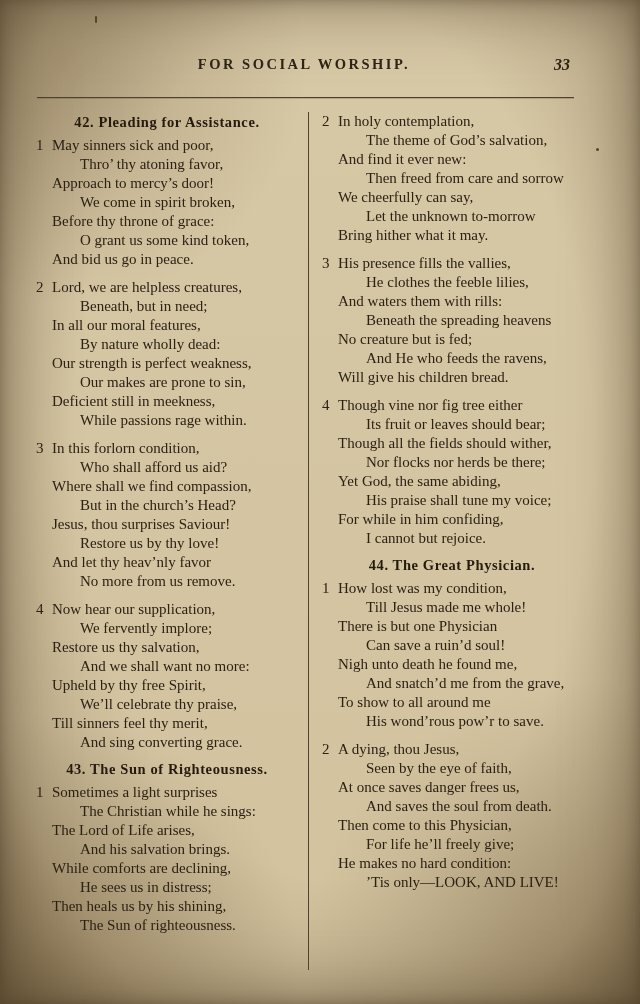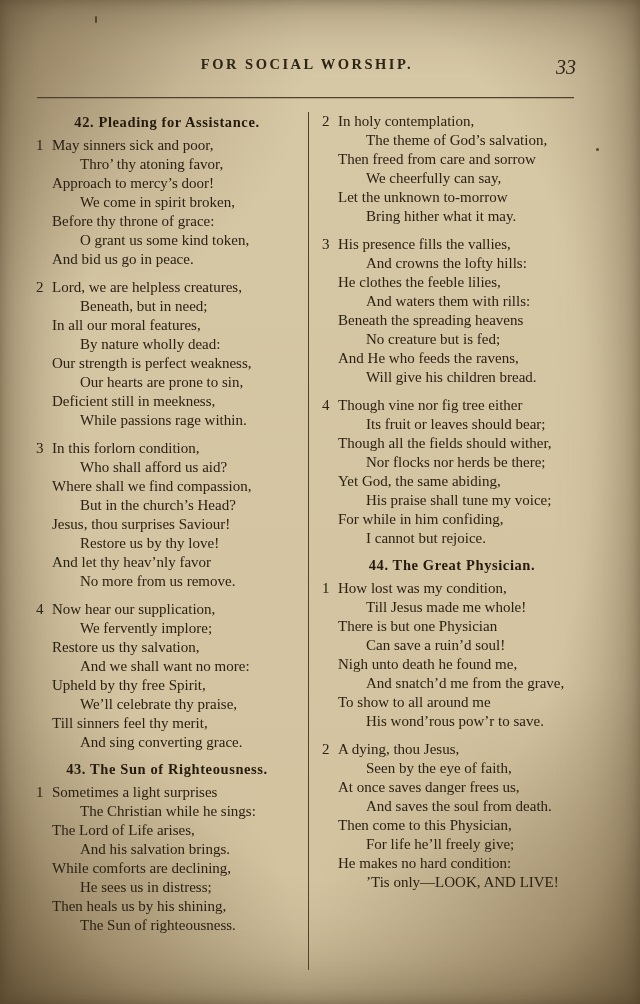--- a/index.html
+++ b/index.html
@@ -14,31 +14,31 @@
     background:
       radial-gradient(ellipse at 52% 44%, rgba(0,0,0,0) 55%, rgba(84,63,34,0.22) 80%, rgba(70,50,25,0.5) 97%),
       radial-gradient(circle at 10% 6%, rgba(96,74,42,0.28), rgba(0,0,0,0) 22%),
       radial-gradient(circle at 92% 96%, rgba(96,74,42,0.3), rgba(0,0,0,0) 25%),
       radial-gradient(circle at 8% 96%, rgba(96,74,42,0.3), rgba(0,0,0,0) 22%),
       linear-gradient(#d7c8a6, #d2c29e);
     box-shadow: inset 0 0 70px rgba(60,44,22,0.55), inset 0 0 14px rgba(60,44,22,0.35);
     color: #2b2115;
   }
   .header {
-    position: absolute; top: 56px; left: 36px; right: 62px;
+    position: absolute; top: 56px; left: 36px; right: 68px;
     height: 22px;
   }
   .running-title {
     display: block; text-align: center;
     font-weight: bold; font-size: 14.5px; letter-spacing: 2.5px;
     color: #2e2415;
   }
   .page-number {
     position: absolute; right: 2px; top: 0;
-    font-weight: normal; font-size: 20px; font-style: italic;
+    font-weight: bold; font-size: 16px; font-style: italic;
     color: #2e2415;
   }
   .header-rule {
     position: absolute; top: 97px; left: 37px; right: 66px;
     height: 1px; background: #4e422f;
     box-shadow: 0 1px 0 rgba(78,66,47,0.25);
   }
   .columns {
     position: absolute; top: 112px; left: 36px; right: 58px; height: 858px;
     display: flex; overflow: hidden;
@@ -99,21 +99,21 @@
           </div>
         </div>
         <div class="verse">
           <span class="verse-number">2</span>
           <div class="lines">
             <div class="line">Lord, we are helpless creatures,</div>
             <div class="line">Beneath, but in need;</div>
             <div class="line">In all our moral features,</div>
             <div class="line">By nature wholly dead:</div>
             <div class="line">Our strength is perfect weakness,</div>
-            <div class="line">Our hearts are prone to sin,</div>
+            <div class="line">Our makes are prone to sin,</div>
             <div class="line">Deficient still in meekness,</div>
             <div class="line">While passions rage within.</div>
           </div>
         </div>
         <div class="verse">
           <span class="verse-number">3</span>
           <div class="lines">
             <div class="line">In this forlorn condition,</div>
             <div class="line">Who shall afford us aid?</div>
             <div class="line">Where shall we find compassion,</div>
@@ -151,31 +151,31 @@
             <div class="line">The Sun of righteousness.</div>
           </div>
         </div>
       </div>
     <div class="col col-right" id="col-right">
         <div class="verse">
           <span class="verse-number">2</span>
           <div class="lines">
             <div class="line">In holy contemplation,</div>
             <div class="line">The theme of God’s salvation,</div>
+            <div class="line">And find it ever new:</div>
             <div class="line">Then freed from care and sorrow</div>
             <div class="line">We cheerfully can say,</div>
             <div class="line">Let the unknown to-morrow</div>
             <div class="line">Bring hither what it may.</div>
           </div>
         </div>
         <div class="verse">
           <span class="verse-number">3</span>
           <div class="lines">
             <div class="line">His presence fills the vallies,</div>
-            <div class="line">And crowns the lofty hills:</div>
             <div class="line">He clothes the feeble lilies,</div>
             <div class="line">And waters them with rills:</div>
             <div class="line">Beneath the spreading heavens</div>
             <div class="line">No creature but is fed;</div>
             <div class="line">And He who feeds the ravens,</div>
             <div class="line">Will give his children bread.</div>
           </div>
         </div>
         <div class="verse">
           <span class="verse-number">4</span>

